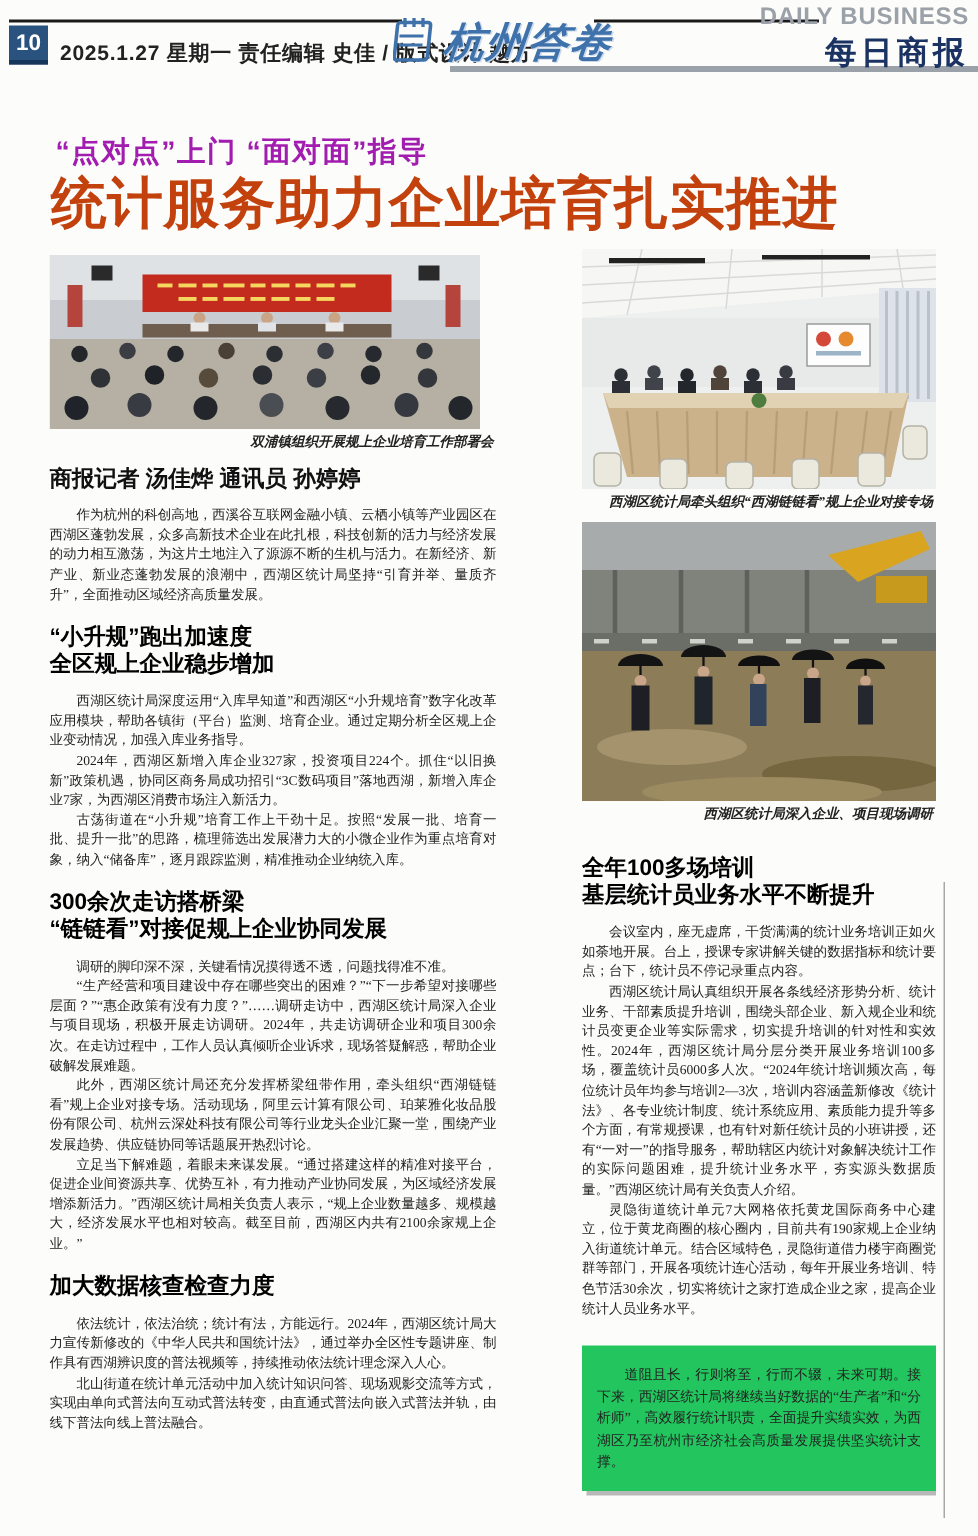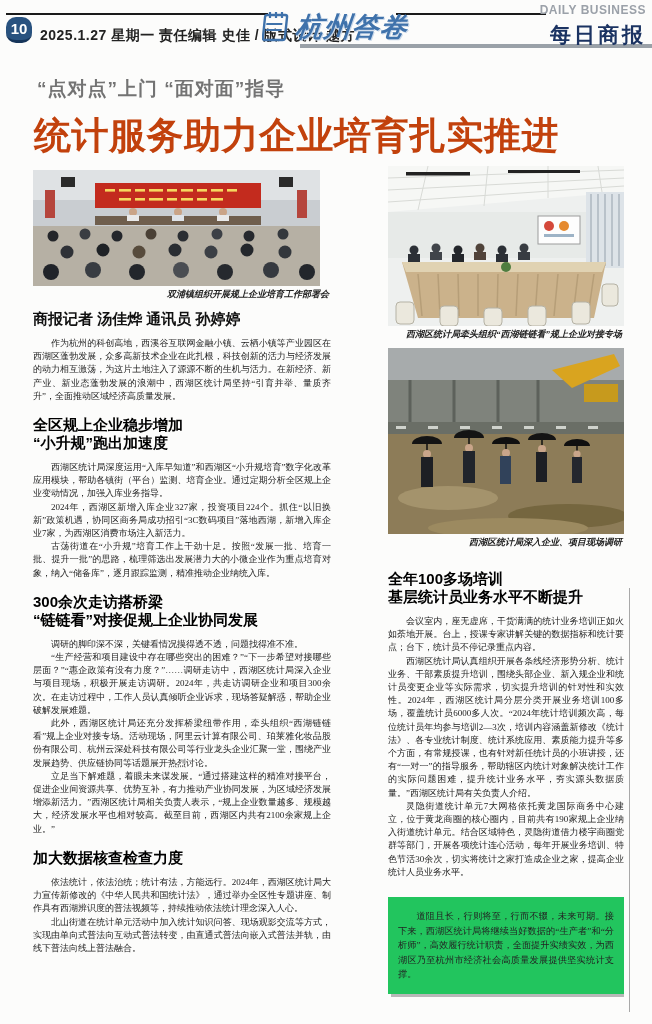--- a/index.html
+++ b/index.html
@@ -9,33 +9,33 @@
     font-family:"Liberation Sans",sans-serif;
   }
   
   .hdr-line{position:absolute;background:#1a1a1a;}
   .hdr-line.left{left:6px;top:13px;width:262px;height:2px;}
   .hdr-line.right{left:396px;top:13px;width:150px;height:2px;}
   .hdr-line.thick{left:300px;top:44px;width:352px;height:4px;background:#9aa1a8;}
   .page-badge{
     position:absolute;left:6px;top:17px;width:26px;height:26px;background:#29527f;
     color:#fff;font-weight:bold;font-size:15px;display:flex;align-items:center;justify-content:center;
-    border-bottom:3px solid #16355a;box-sizing:border-box;border-radius:10px;
+    border-bottom:3px solid #16355a;box-sizing:border-box;
   }
   .date-line{position:absolute;left:40px;top:27px;font-size:14px;font-weight:bold;color:#222;letter-spacing:0.5px;}
   .logo{position:absolute;left:262px;top:8px;display:flex;align-items:center;gap:4px;}
   .logo-text{
     font-size:27px;font-weight:900;font-style:italic;color:#3f72ab;
     transform:skewX(-6deg);letter-spacing:1px;text-shadow:1px 1px 0 #c9d8ea;
   }
-  .masthead-en{position:absolute;right:6px;top:3px;font-size:12px;font-weight:bold;color:#9ba1a9;letter-spacing:0.5px;margin-left:40px;}
+  .masthead-en{position:absolute;right:6px;top:3px;font-size:16px;font-weight:bold;color:#9ba1a9;letter-spacing:0.5px;margin-left:40px;}
   .masthead-cn{position:absolute;right:6px;top:21px;font-size:21px;font-weight:bold;color:#1b3362;
     font-family:"Liberation Serif",serif;letter-spacing:3px;text-align:center;}
   
-  .kicker{position:absolute;left:37px;top:76px;font-size:19px;font-weight:700;color:#737373;letter-spacing:1px;}
+  .kicker{position:absolute;left:37px;top:88px;font-size:19px;font-weight:700;color:#a21caf;letter-spacing:1px;}
   .main-title{position:absolute;left:34px;top:111px;font-size:37px;font-weight:700;color:#c2410c;letter-spacing:0.5px;}
   
   .col-left{position:absolute;left:33px;top:170px;width:298px;height:850px;overflow:hidden;}
   .col-right{position:absolute;left:388px;top:166px;width:236px;height:856px;overflow:hidden;}
   .photo{display:block;border:0;}
   .caption{
     font-size:9px;font-weight:bold;font-style:italic;color:#222;text-align:right;
     font-family:"Liberation Serif",serif;margin:3px 2px 0 0;line-height:11px;
   }
   .byline{font-size:15px;font-weight:bold;color:#111;margin:10px 0 8px 0;}
@@ -150,22 +150,22 @@
   </svg>
   <div class="caption">双浦镇组织开展规上企业培育工作部署会</div>
 
   <div class="byline">商报记者 汤佳烨 通讯员 孙婷婷</div>
 
   <div class="lead-wrap">
       <p class="body">作为杭州的科创高地，西溪谷互联网金融小镇、云栖小镇等产业园区在西湖区蓬勃发展，众多高新技术企业在此扎根，科技创新的活力与经济发展的动力相互激荡，为这片土地注入了源源不断的生机与活力。在新经济、新产业、新业态蓬勃发展的浪潮中，西湖区统计局坚持“引育并举、量质齐升”，全面推动区域经济高质量发展。</p>
     </div>
 
   <div class="subhead">
+    <div>“小升规”跑出加速度</div>
     <div>全区规上企业稳步增加</div>
-    <div>“小升规”跑出加速度</div>
   </div>
   <p class="body">西湖区统计局深度运用“入库早知道”和西湖区“小升规培育”数字化改革应用模块，帮助各镇街（平台）监测、培育企业。通过定期分析全区规上企业变动情况，加强入库业务指导。</p>
   <p class="body">2024年，西湖区新增入库企业327家，投资项目224个。抓住“以旧换新”政策机遇，协同区商务局成功招引“3C数码项目”落地西湖，新增入库企业7家，为西湖区消费市场注入新活力。</p>
   <p class="body">古荡街道在“小升规”培育工作上干劲十足。按照“发展一批、培育一批、提升一批”的思路，梳理筛选出发展潜力大的小微企业作为重点培育对象，纳入“储备库”，逐月跟踪监测，精准推动企业纳统入库。</p>
 
   <div class="subhead">
     <div>300余次走访搭桥梁</div>
     <div>“链链看”对接促规上企业协同发展</div>
   </div>
   <p class="body">调研的脚印深不深，关键看情况摸得透不透，问题找得准不准。</p>

